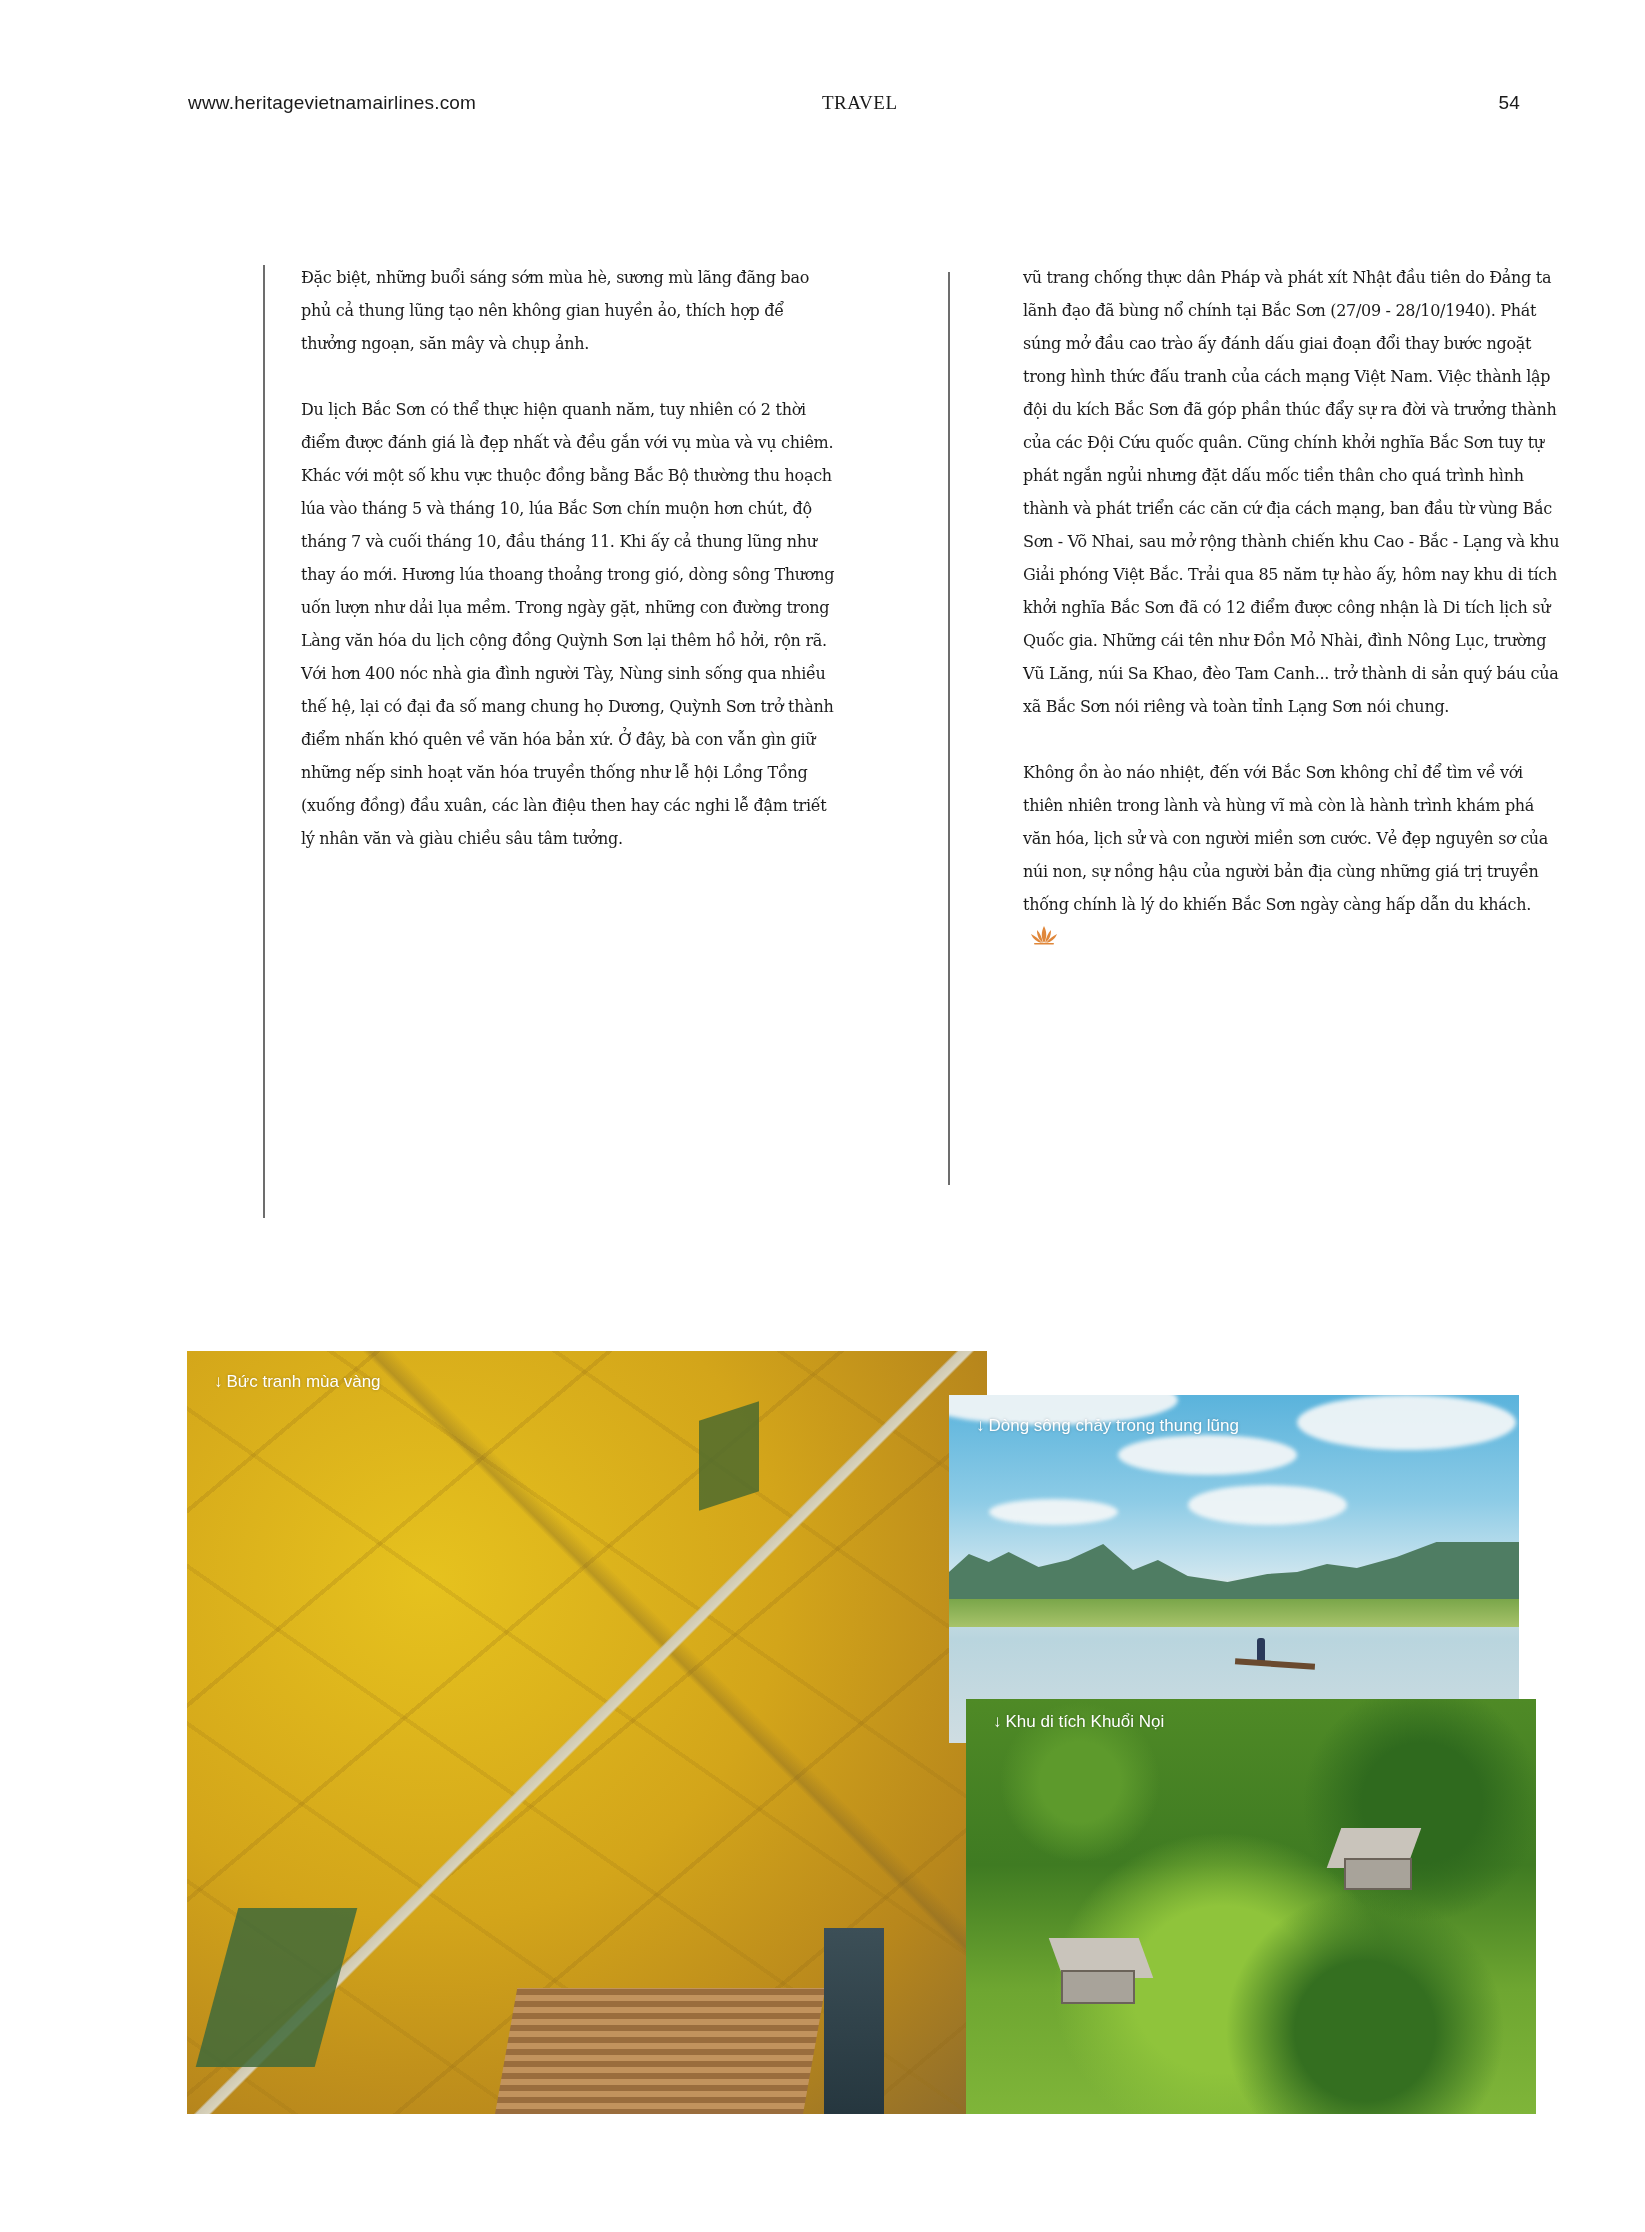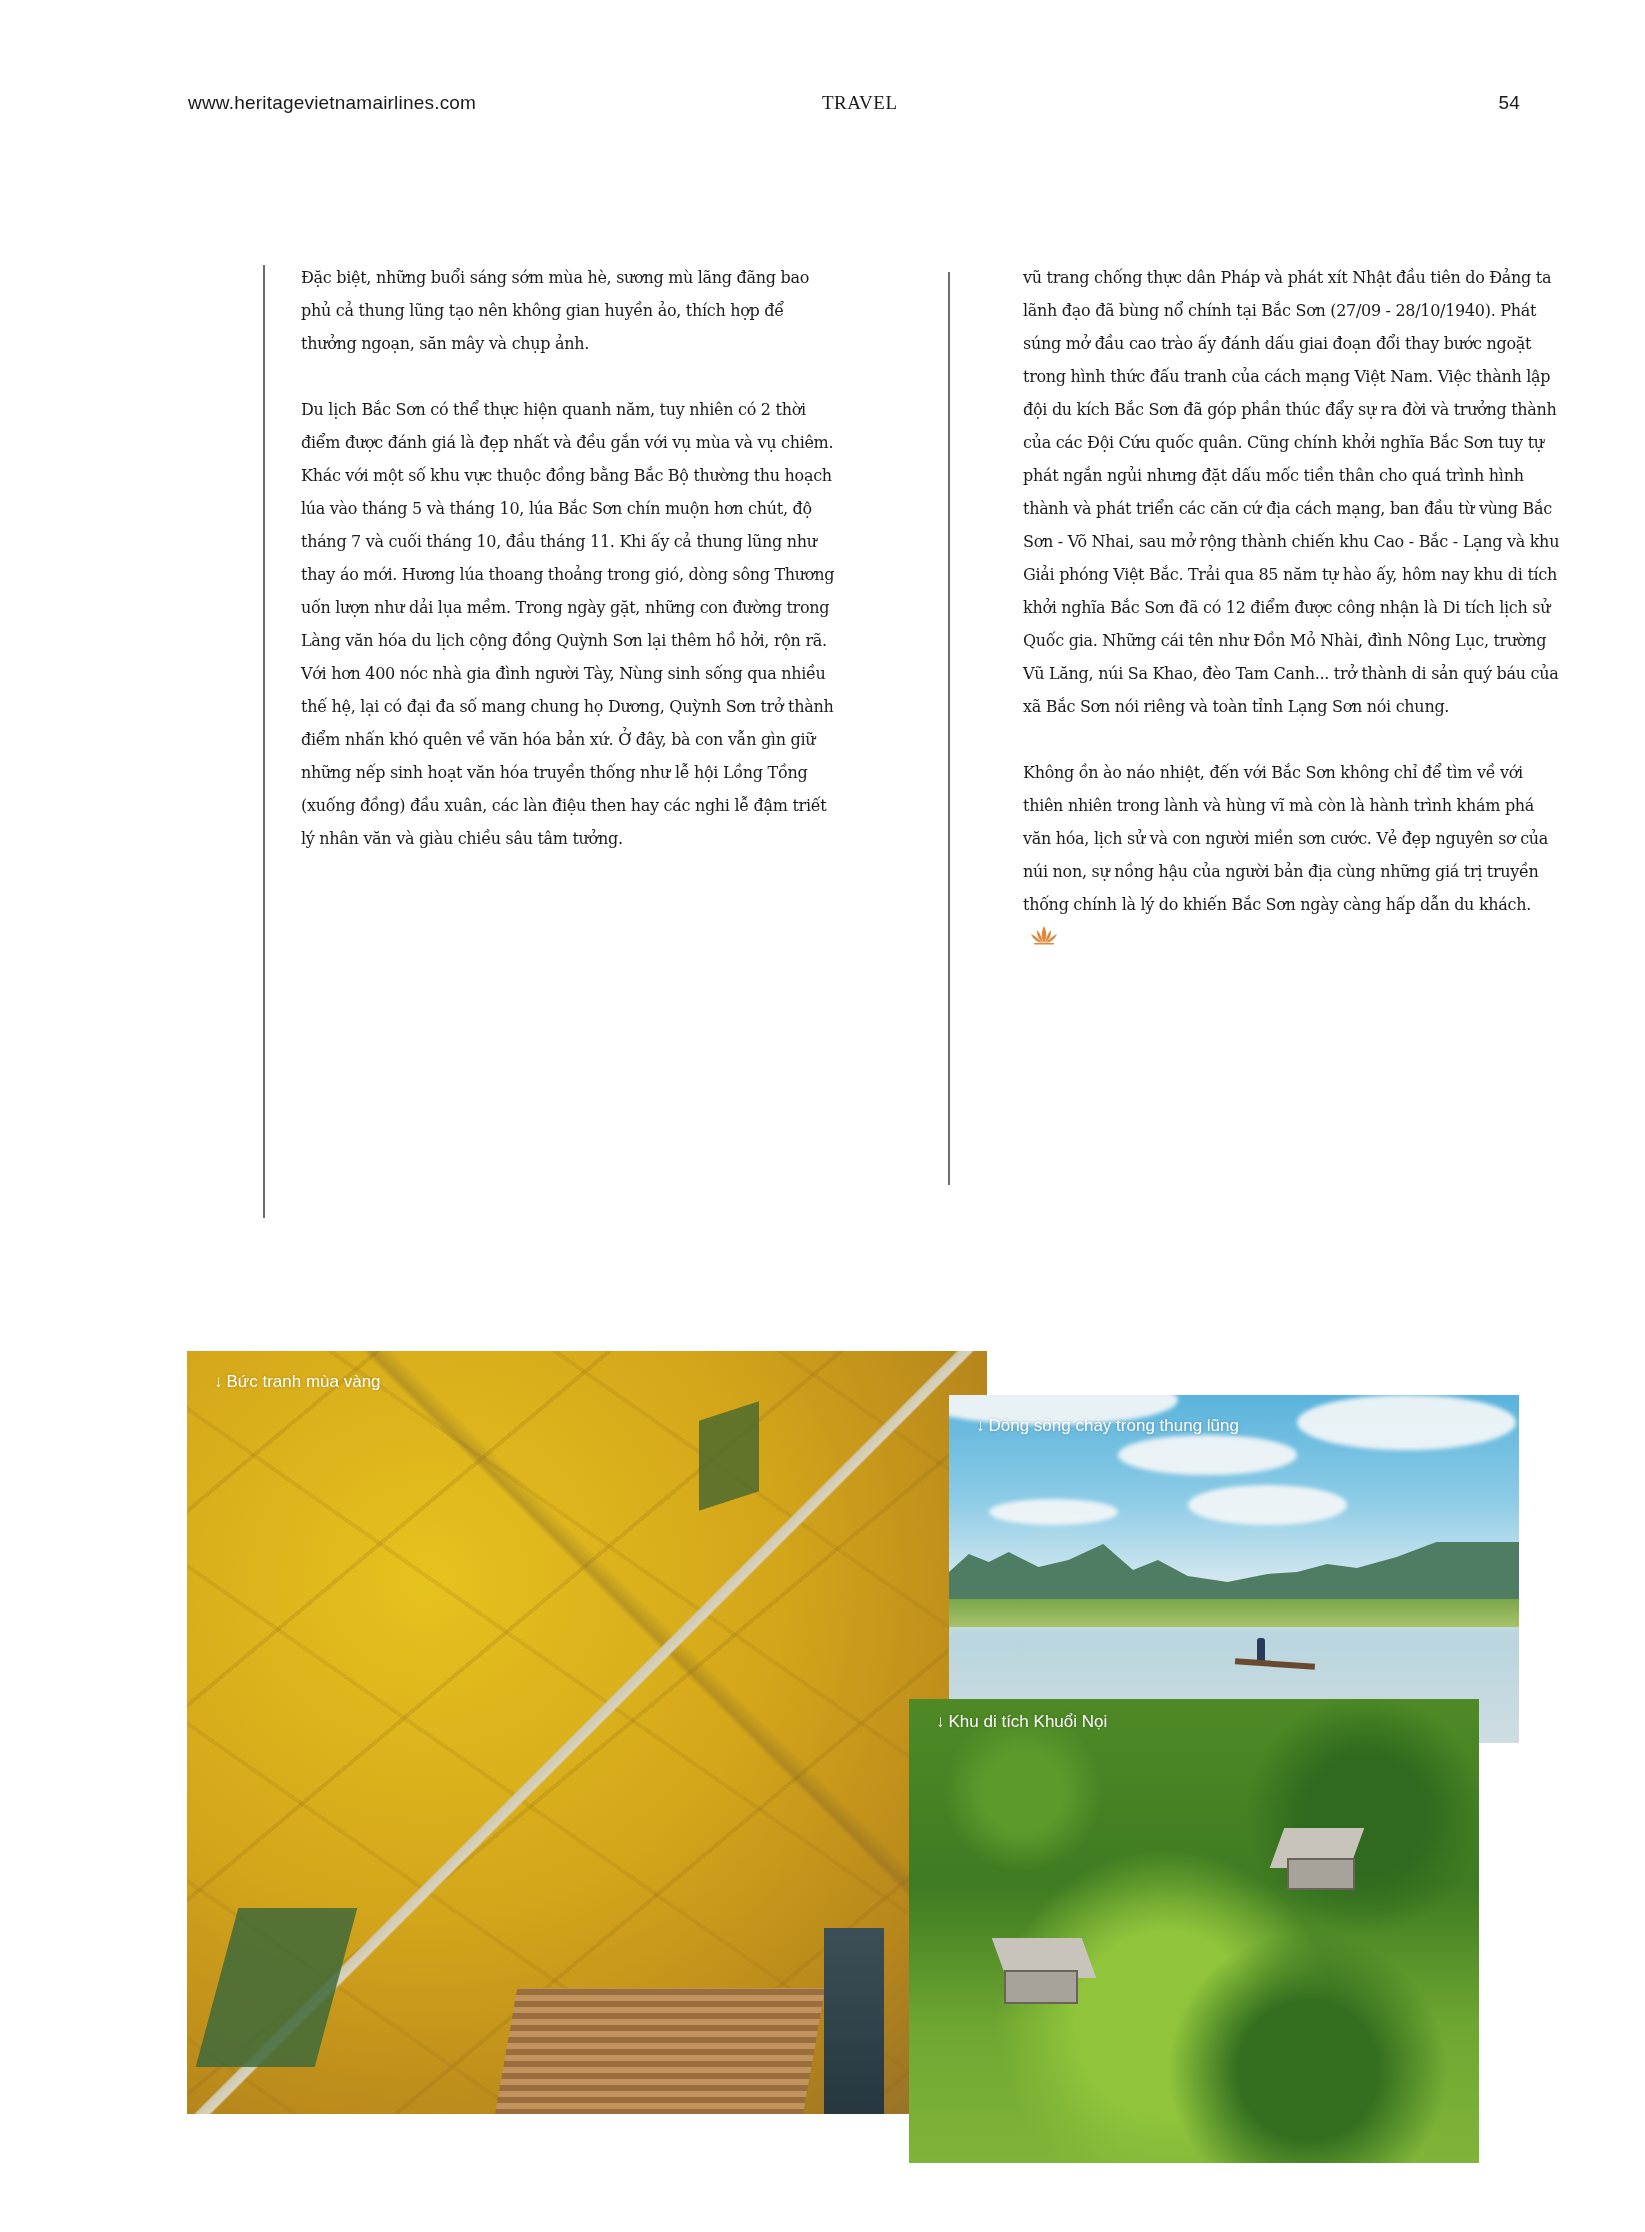--- a/index.html
+++ b/index.html
@@ -39,21 +39,21 @@
 
     .photo-river { left: 949px; top: 1351px; width: 570px; height: 348px;
       background: linear-gradient(180deg, #5ab3dc 0%, #8ccbe6 30%, #cfe6ef 52%, #d8e7ea 54%, #b9d5de 70%, #cfdde2 100%); margin-top: 44px; }
     .cloud { position: absolute; background: #f4f7f8; border-radius: 50%; opacity: 0.92; filter: blur(2px); }
     .mountains { position: absolute; left: 0; top: 147px; width: 570px; height: 60px; }
     .shore { position: absolute; left: 0; top: 204px; width: 570px; height: 28px;
       background: linear-gradient(180deg, #7aa64a, #a7c36a); }
     .raft { position: absolute; left: 286px; top: 266px; width: 80px; height: 6px; background: #6a4a2f; transform: rotate(4deg); }
     .fisher { position: absolute; left: 308px; top: 243px; width: 8px; height: 24px; background: #2a3a5a; border-radius: 3px 3px 0 0; }
 
-    .photo-forest { left: 909px; top: 1699px; width: 570px; height: 464px;
+    .photo-forest { left: 966px; top: 1699px; width: 570px; height: 415px;
       background:
         radial-gradient(circle at 20% 20%, #5d9a2c 0 40px, transparent 80px),
         radial-gradient(circle at 80% 25%, #2f6a1e 0 60px, transparent 119px),
         radial-gradient(circle at 70% 80%, #346f20 0 70px, transparent 139px),
         radial-gradient(ellipse at 45% 70%, #8fc43b 0 90px, transparent 169px),
         linear-gradient(180deg, #4f8a26 0%, #3f7b22 40%, #6ea631 70%, #7fb539 100%); }
     .hut { position: absolute; background: #a8a39a; border: 2px solid #6b6359; }
     .hut-roof { position: absolute; background: #c9c4bb; }
 
     .caption { position: absolute; font-family: "Liberation Sans", sans-serif; font-size: 17px;

